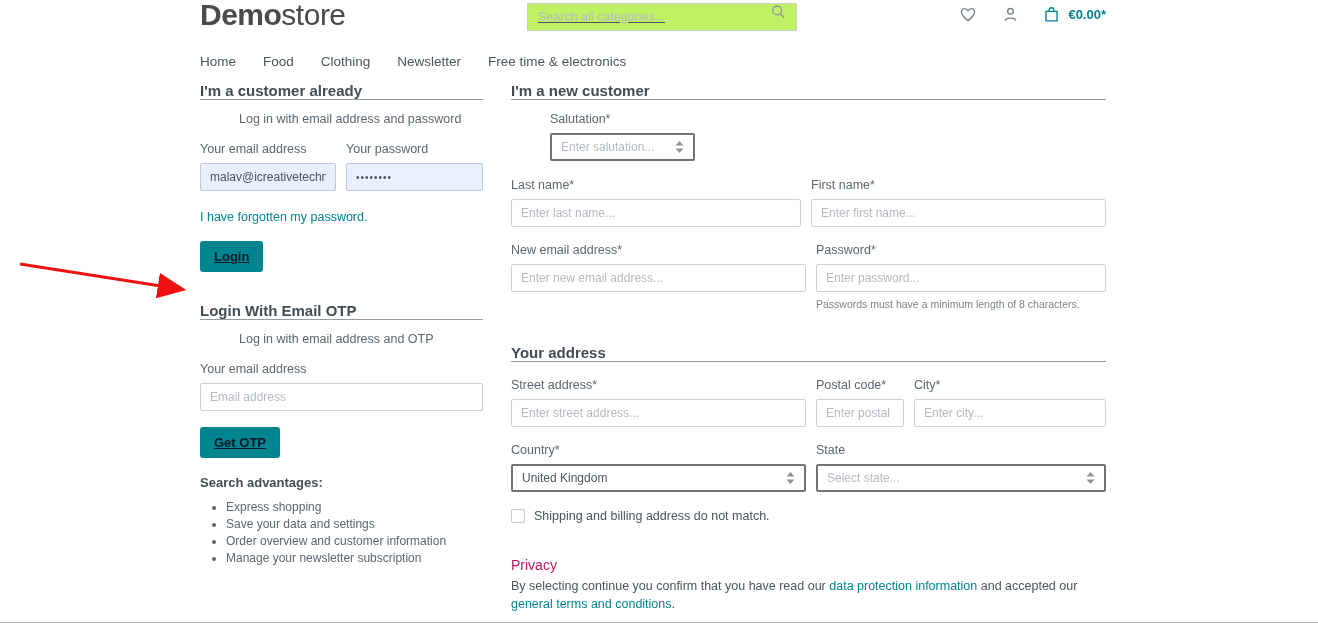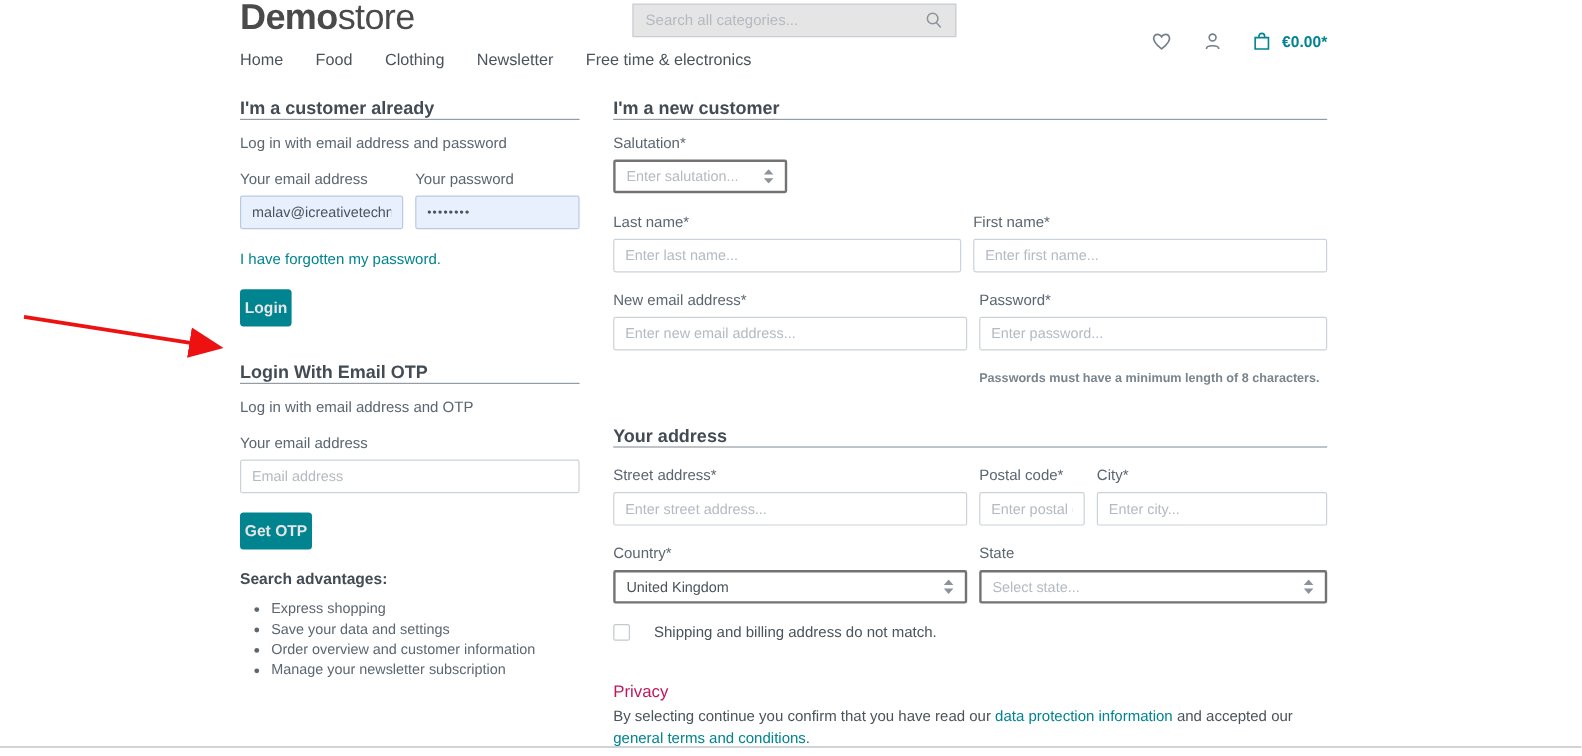--- a/index.html
+++ b/index.html
@@ -8,33 +8,33 @@
 
   .page { position: relative; width: 1318px; height: 630px; background: #fff; }
 
   
   .header { position: relative; height: 40px; }
   .logo { position: absolute; left: 200px; top: -2px; font-size: 30px; color: #4a4a4a; letter-spacing: -0.5px; }
   .logo .bold { font-weight: 800; }
   .logo .light { font-weight: 400; }
 
   .search-box { position: absolute; left: 527px; top: 3px; width: 270px; height: 28px;
-    border: 1px solid #c9ced4; display: flex; align-items: center; padding: 0 10px; background: #e5e5e5; }
+    border: 1px solid #c9ced4; display: flex; padding: 0 10px; background: #bef264; text-decoration: underline; }
   .search-box input { flex: 1; border: none; outline: none; font-size: 12.5px; color: #4a545b;
     font-family: "Liberation Sans", sans-serif; background: transparent; }
   .search-box input::placeholder { color: #b4bac1; }
   .search-icon { width: 16px; height: 16px; flex: none; }
 
-  .header-actions { position: absolute; right: 212px; top: 24px; display: flex; align-items: center; gap: 22px; }
+  .header-actions { position: absolute; right: 212px; top: 4px; display: flex; align-items: center; gap: 22px; }
   .hicon { width: 20px; height: 20px; display: inline-flex; align-items: center; justify-content: center; cursor: pointer; }
   .cart { display: flex; align-items: center; gap: 7px; cursor: pointer; }
   .cart-total { font-size: 13px; font-weight: 600; }
 
   
-  .nav { position: absolute; left: 200px; top: 42px; display: flex; gap: 27px; }
+  .nav { position: absolute; left: 200px; top: 54px; display: flex; gap: 27px; }
   .nav a { font-size: 13.5px; color: #4a545b; text-decoration: none; cursor: pointer; }
 
   
   .main { position: absolute; left: 200px; top: 82px; width: 906px; display: flex; gap: 28px; }
   .col-left { width: 283px; flex: none; }
   .col-right { width: 595px; flex: none; }
 
   .section-title { font-size: 15px; font-weight: 700; color: #434c54; padding-bottom: 0;
     border-bottom: 1px solid #929ca6; }
 
@@ -47,43 +47,43 @@
   input.txt.autofill { background: #e8f0fe; border-color: #bac9e0; }
 
   .fake-select { height: 28px; border: 2px solid #737373; border-radius: 2px; background: #fff;
     display: flex; align-items: center; justify-content: space-between; padding: 0 9px; font-size: 12px; cursor: pointer; }
   .fake-select .ph { color: #b4bac1; }
   .fake-select .val { color: #4a545b; }
 
   .row2 { display: flex; gap: 10px; }
   .teal-link { color: #008490; font-size: 12.5px; text-decoration: none; cursor: pointer; }
 
-  .btn { display: inline-block; background: #008490; color: #e5e5e5; font-weight: 700; font-size: 13px;
-    border: none; border-radius: 3px; padding: 8px 4px; cursor: pointer; font-family: "Liberation Sans", sans-serif; }
+  .btn { display: inline-block; background: #008490; color: #0f172a; font-weight: 700; font-size: 13px;
+    border: none; border-radius: 3px; padding: 8px 14px; cursor: pointer; font-family: "Liberation Sans", sans-serif; text-decoration: underline; }
 
   .advantages-title { font-size: 13px; font-weight: 700; color: #434c54; }
   .advantages ul { margin: 10px 0 0 26px; }
   .advantages li { font-size: 12px; color: #5b6670; margin-bottom: 3px; }
 
-  .hint { font-size: 10.5px; color: #7a848d; margin-top: 17px; font-weight: bold; }
-
-  .checkbox-row { display: flex; align-items: center; gap: 20px; margin-top: 17px; cursor: pointer; }
+  .hint { font-size: 10.5px; color: #7a848d; margin-top: 6px; }
+
+  .checkbox-row { display: flex; align-items: center; gap: 9px; margin-top: 17px; cursor: pointer; }
   .checkbox { width: 14px; height: 14px; border: 1px solid #c3c9d0; border-radius: 2px; background: #fff; flex: none; }
   .checkbox-label { font-size: 12.5px; color: #4a545b; }
 
   .privacy-title { font-size: 14px; font-weight: 400; color: #be185d; }
   .privacy-text { font-size: 12.5px; color: #4a545b; margin-top: 4px; line-height: 1.45; }
   .privacy-text a { color: #008490; text-decoration: none; cursor: pointer; }
 
   
   .annotation-arrow { position: absolute; left: 12px; top: 252px; pointer-events: none; }
 
   .bottom-divider { position: absolute; left: 0; top: 622px; width: 1318px; height: 1px; background: #b4b8bc; }
 
-  .mt12 { margin-top: 12px; } .mt16 { margin-top: 16px; }
+  .mt12 { margin-top: 12px; margin-left: 39px; } .mt16 { margin-top: 16px; }
   .mt17 { margin-top: 17px; } .mt30 { margin-top: 30px; } .mt34 { margin-top: 34px; }
 </style>
 </head>
 <body>
 
 <div class="page">
 
   <div class="header">
     <div class="logo"><span class="bold">Demo</span><span class="light">store</span></div>
 

